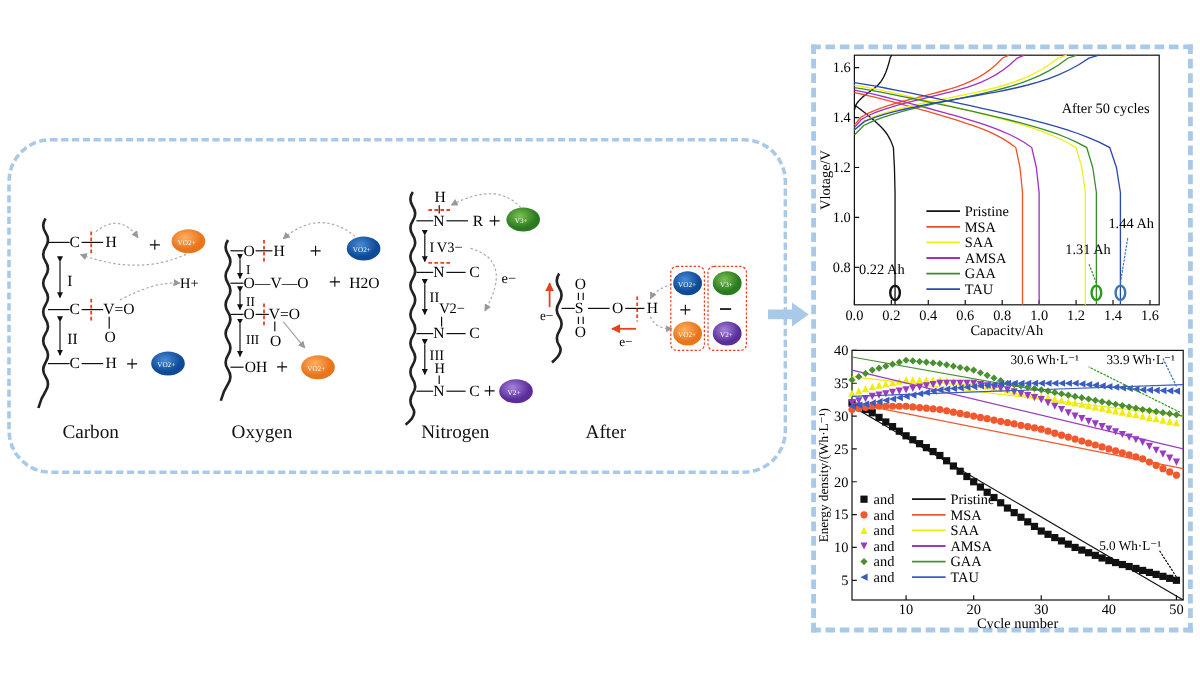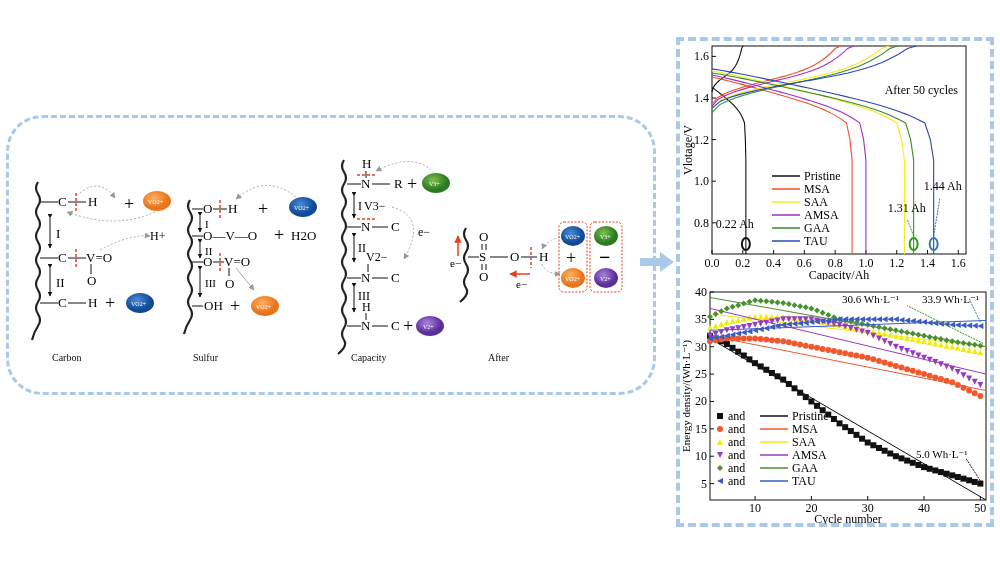--- a/index.html
+++ b/index.html
@@ -4,21 +4,21 @@
 <style>
   html, body { margin: 0; padding: 0; background: #ffffff; }
   body { width: 1000px; height: 562px; position: relative; overflow: hidden;
          font-family: "Liberation Serif", "DejaVu Serif", serif; color: #111; }
   .panel-left { position: absolute; left: 6px; top: 115px; width: 650px; height: 280px;
                 border: 3px dashed #a9c9e8; border-radius: 36px; box-sizing: border-box; }
   .panel-right { position: absolute; left: 676px; top: 37px; width: 318px; height: 490px;
                  border: 4px dashed #a9c9e8; box-sizing: border-box; }
   .arrow-connector { position: absolute; left: 640px; top: 250px; }
   .scheme { position: absolute; }
-  .caption { position: absolute; font-size: 10px; font-family: "Liberation Serif", serif; }
+  .caption { position: absolute; font-size: 16px; font-family: "Liberation Serif", serif; }
   svg text { font-family: "Liberation Serif", "DejaVu Serif", serif; }
   .chart { position: absolute; }
 </style>
 </head>
 <body>
 
 <div class="panel-left"></div>
 
 <svg class="scheme" style="left:0;top:0" width="660" height="400">
   <defs>
@@ -193,22 +193,22 @@
     <text x="565" y="281" font-size="6" fill="#fff">VO2+</text>
     <ellipse cx="606" cy="236" rx="12" ry="10" fill="url(#gGreen)"></ellipse>
     <text x="600" y="239" font-size="6" fill="#fff">V3+</text>
     <text x="599" y="264" font-size="20" font-weight="bold">−</text>
     <ellipse cx="606" cy="278" rx="12" ry="10" fill="url(#gPurple)"></ellipse>
     <text x="600" y="281" font-size="6" fill="#fff">V2+</text>
   </g>
 </svg>
 
 <div class="caption" style="left:52px;top:352px">Carbon</div>
-<div class="caption" style="left:193px;top:352px">Sulfur</div>
-<div class="caption" style="left:351px;top:352px">Capacity</div>
+<div class="caption" style="left:193px;top:352px">Oxygen</div>
+<div class="caption" style="left:351px;top:352px">Nitrogen</div>
 <div class="caption" style="left:488px;top:352px">After</div>
 
 <svg class="arrow-connector" width="36" height="24">
   <path d="M0,8 L20,8 L20,2 L34,12 L20,22 L20,16 L0,16 z" fill="#a9c9e8"></path>
 </svg>
 
 <div class="panel-right"></div>
 
 <svg id="chart1" class="chart" style="left:680px;top:40px" width="314" height="240">
     <rect x="32" y="6" width="254" height="208" fill="#fff" stroke="#111" stroke-width="1"></rect>

